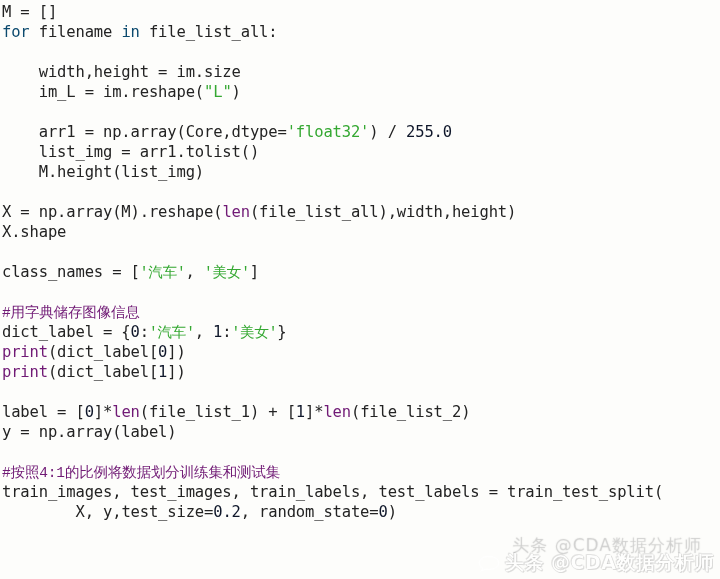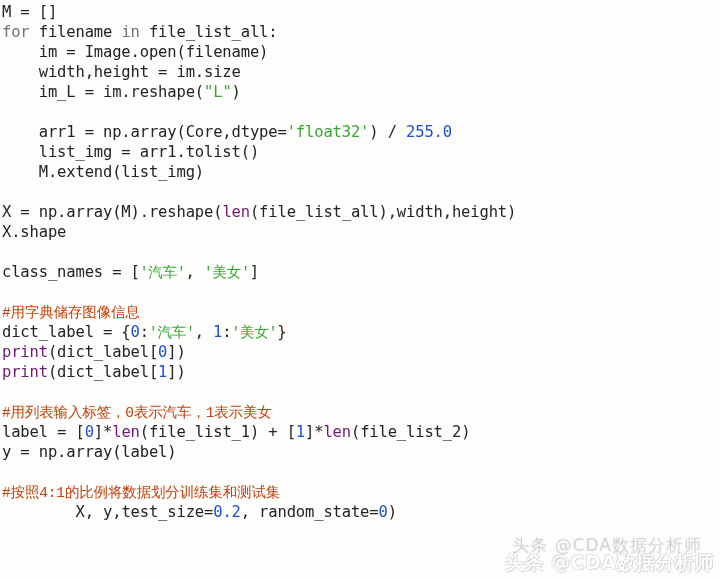--- a/index.html
+++ b/index.html
@@ -32,25 +32,25 @@
     color: #222222;
     letter-spacing: -0.15px;
   }
 
   .code-line.blank {
     height: 20px;
   }
 
   
   .tok-plain    { color: #232323; }
-  .tok-keyword  { color: #737373; }
+  .tok-keyword  { color: #0c4a6e; }
   .tok-builtin  { color: #701a75; }
   .tok-string   { color: #35a832; }
-  .tok-number   { color: #1d4ed8; }
-  .tok-comment  { color: #c2410c; }
+  .tok-number   { color: #0f172a; }
+  .tok-comment  { color: #701a75; }
 
   
   .cjk {
     font-family: Liberation Mono, monospace;
     font-size: 14.5px;
   }
 
   
   #watermark {
     position: absolute;
@@ -97,43 +97,43 @@
   }
 </style>
 </head>
 <body>
 
 <div id="code-surface">
 
   <div id="code-body">
       <div class="code-line"><span class="tok-plain">M = []</span></div>
       <div class="code-line"><span class="tok-keyword">for</span><span class="tok-plain"> filename </span><span class="tok-keyword">in</span><span class="tok-plain"> file_list_all:</span></div>
-      <div class="code-line"><span class="tok-plain">    </span><span class="tok-plain">im = Image.open(filename)</span></div>
+      <div class="code-line"><span class="tok-plain">    </span></div>
       <div class="code-line"><span class="tok-plain">    </span><span class="tok-plain">width,height = im.size</span></div>
       <div class="code-line"><span class="tok-plain">    </span><span class="tok-plain">im_L = im.reshape(</span><span class="tok-string">"L"</span><span class="tok-plain">)</span></div>
       <div class="code-line"><span class="tok-plain">    </span></div>
       <div class="code-line"><span class="tok-plain">    </span><span class="tok-plain">arr1 = np.array(Core,dtype=</span><span class="tok-string">'float32'</span><span class="tok-plain">) / </span><span class="tok-number">255.0</span></div>
       <div class="code-line"><span class="tok-plain">    </span><span class="tok-plain">list_img = arr1.tolist()</span></div>
-      <div class="code-line"><span class="tok-plain">    </span><span class="tok-plain">M.extend(list_img)</span></div>
+      <div class="code-line"><span class="tok-plain">    </span><span class="tok-plain">M.height(list_img)</span></div>
       <div class="code-line blank">&nbsp;</div>
       <div class="code-line"><span class="tok-plain">X = np.array(M).reshape(</span><span class="tok-builtin">len</span><span class="tok-plain">(file_list_all),width,height)</span></div>
       <div class="code-line"><span class="tok-plain">X.shape</span></div>
       <div class="code-line blank">&nbsp;</div>
       <div class="code-line"><span class="tok-plain">class_names = [</span><span class="tok-string cjk">'汽车'</span><span class="tok-plain">, </span><span class="tok-string cjk">'美女'</span><span class="tok-plain">]</span></div>
       <div class="code-line blank">&nbsp;</div>
       <div class="code-line"><span class="tok-comment cjk">#用字典储存图像信息</span></div>
       <div class="code-line"><span class="tok-plain">dict_label = {</span><span class="tok-number">0</span><span class="tok-plain">:</span><span class="tok-string cjk">'汽车'</span><span class="tok-plain">, </span><span class="tok-number">1</span><span class="tok-plain">:</span><span class="tok-string cjk">'美女'</span><span class="tok-plain">}</span></div>
       <div class="code-line"><span class="tok-builtin">print</span><span class="tok-plain">(dict_label[</span><span class="tok-number">0</span><span class="tok-plain">])</span></div>
       <div class="code-line"><span class="tok-builtin">print</span><span class="tok-plain">(dict_label[</span><span class="tok-number">1</span><span class="tok-plain">])</span></div>
       <div class="code-line blank">&nbsp;</div>
-      <div class="code-line"><span class="tok-comment cjk">#用列表输入标签，0表示汽车，1表示美女</span></div>
       <div class="code-line"><span class="tok-plain">label = [</span><span class="tok-number">0</span><span class="tok-plain">]*</span><span class="tok-builtin">len</span><span class="tok-plain">(file_list_1) + [</span><span class="tok-number">1</span><span class="tok-plain">]*</span><span class="tok-builtin">len</span><span class="tok-plain">(file_list_2)</span></div>
       <div class="code-line"><span class="tok-plain">y = np.array(label)</span></div>
       <div class="code-line blank">&nbsp;</div>
       <div class="code-line"><span class="tok-comment cjk">#按照4:1的比例将数据划分训练集和测试集</span></div>
+      <div class="code-line"><span class="tok-plain">train_images, test_images, train_labels, test_labels = train_test_split(</span></div>
       <div class="code-line"><span class="tok-plain">        </span><span class="tok-plain">X, y,test_size=</span><span class="tok-number">0.2</span><span class="tok-plain">, random_state=</span><span class="tok-number">0</span><span class="tok-plain">)</span></div>
     </div>
 
   <div id="watermark-ghost">头条 @CDA数据分析师</div>
 
   <div id="watermark">
     <span class="wm-bubble">
       <svg viewBox="0 0 22 17" width="22" height="17" aria-hidden="true">
         <path d="M11 1.2C5.6 1.2 1.3 4.1 1.3 7.8c0 2.1 1.4 4 3.6 5.2-.2 1-.8 2.1-1.6 2.9 1.6-.3 3.1-1 4.2-1.8 1.1.3 2.3.5 3.5.5 5.4 0 9.7-2.9 9.7-6.8S16.4 1.2 11 1.2z" fill="none" stroke="rgba(255,255,255,0.95)" stroke-width="1.4"></path>
       </svg>

